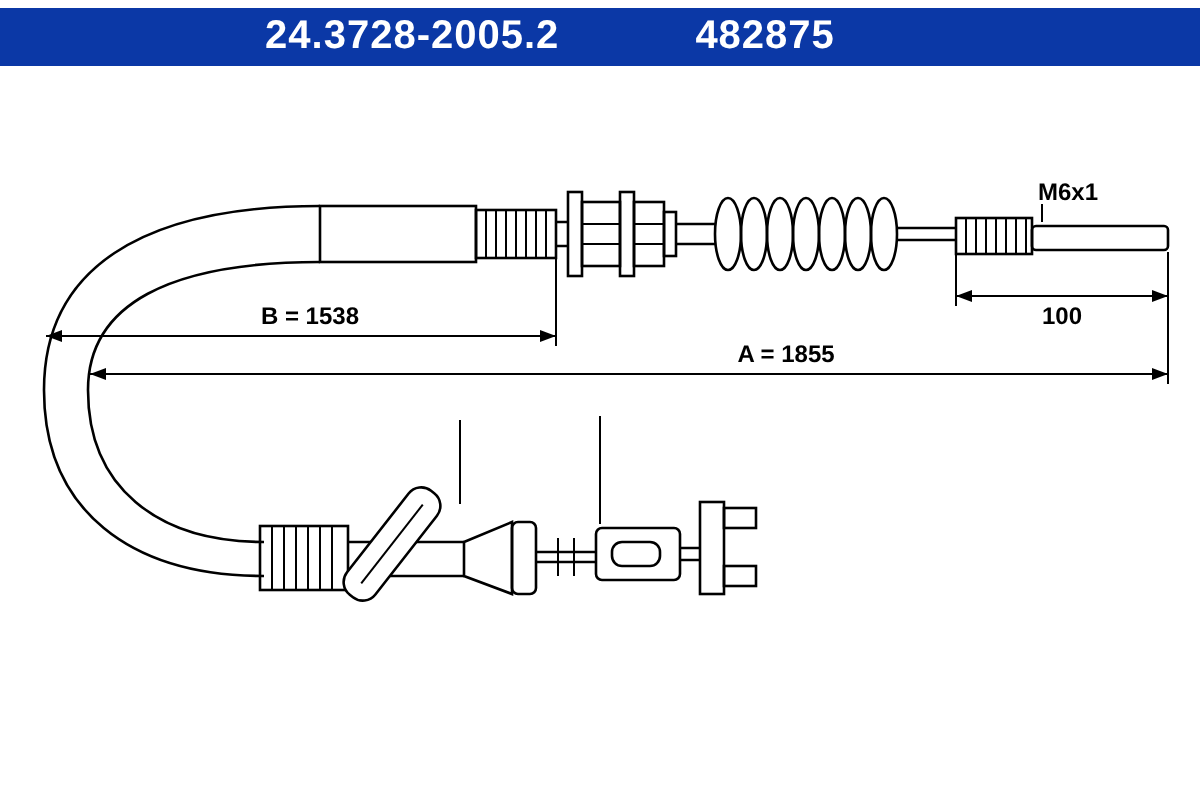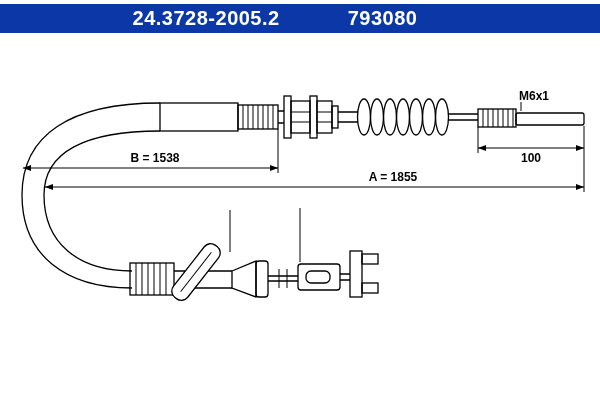--- a/index.html
+++ b/index.html
@@ -12,21 +12,21 @@
   .dim{font-family:"Liberation Sans",sans-serif;font-size:12px;font-weight:bold;
        fill:#000;stroke:none;}
 </style>
 </head>
 <body>
 
 <div class="screen">
 
   <div class="header">
     <span>24.3728-2005.2</span>
-    <span>793080</span>
+    <span>482875</span>
   </div>
 
   <svg class="drawing" viewBox="0 0 600 400">
 
     <g stroke="#000" fill="none" stroke-width="1.3">
       <rect x="160" y="103" width="78" height="28"></rect>
       <rect x="238" y="105" width="40" height="24"></rect>
       <path d="M243,105V129M248,105V129M253,105V129M258,105V129M263,105V129M268,105V129M273,105V129" stroke-width="1"></path>
       <path d="M278,111H284M278,123H284"></path>
       <rect x="284" y="96" width="7" height="42"></rect>

